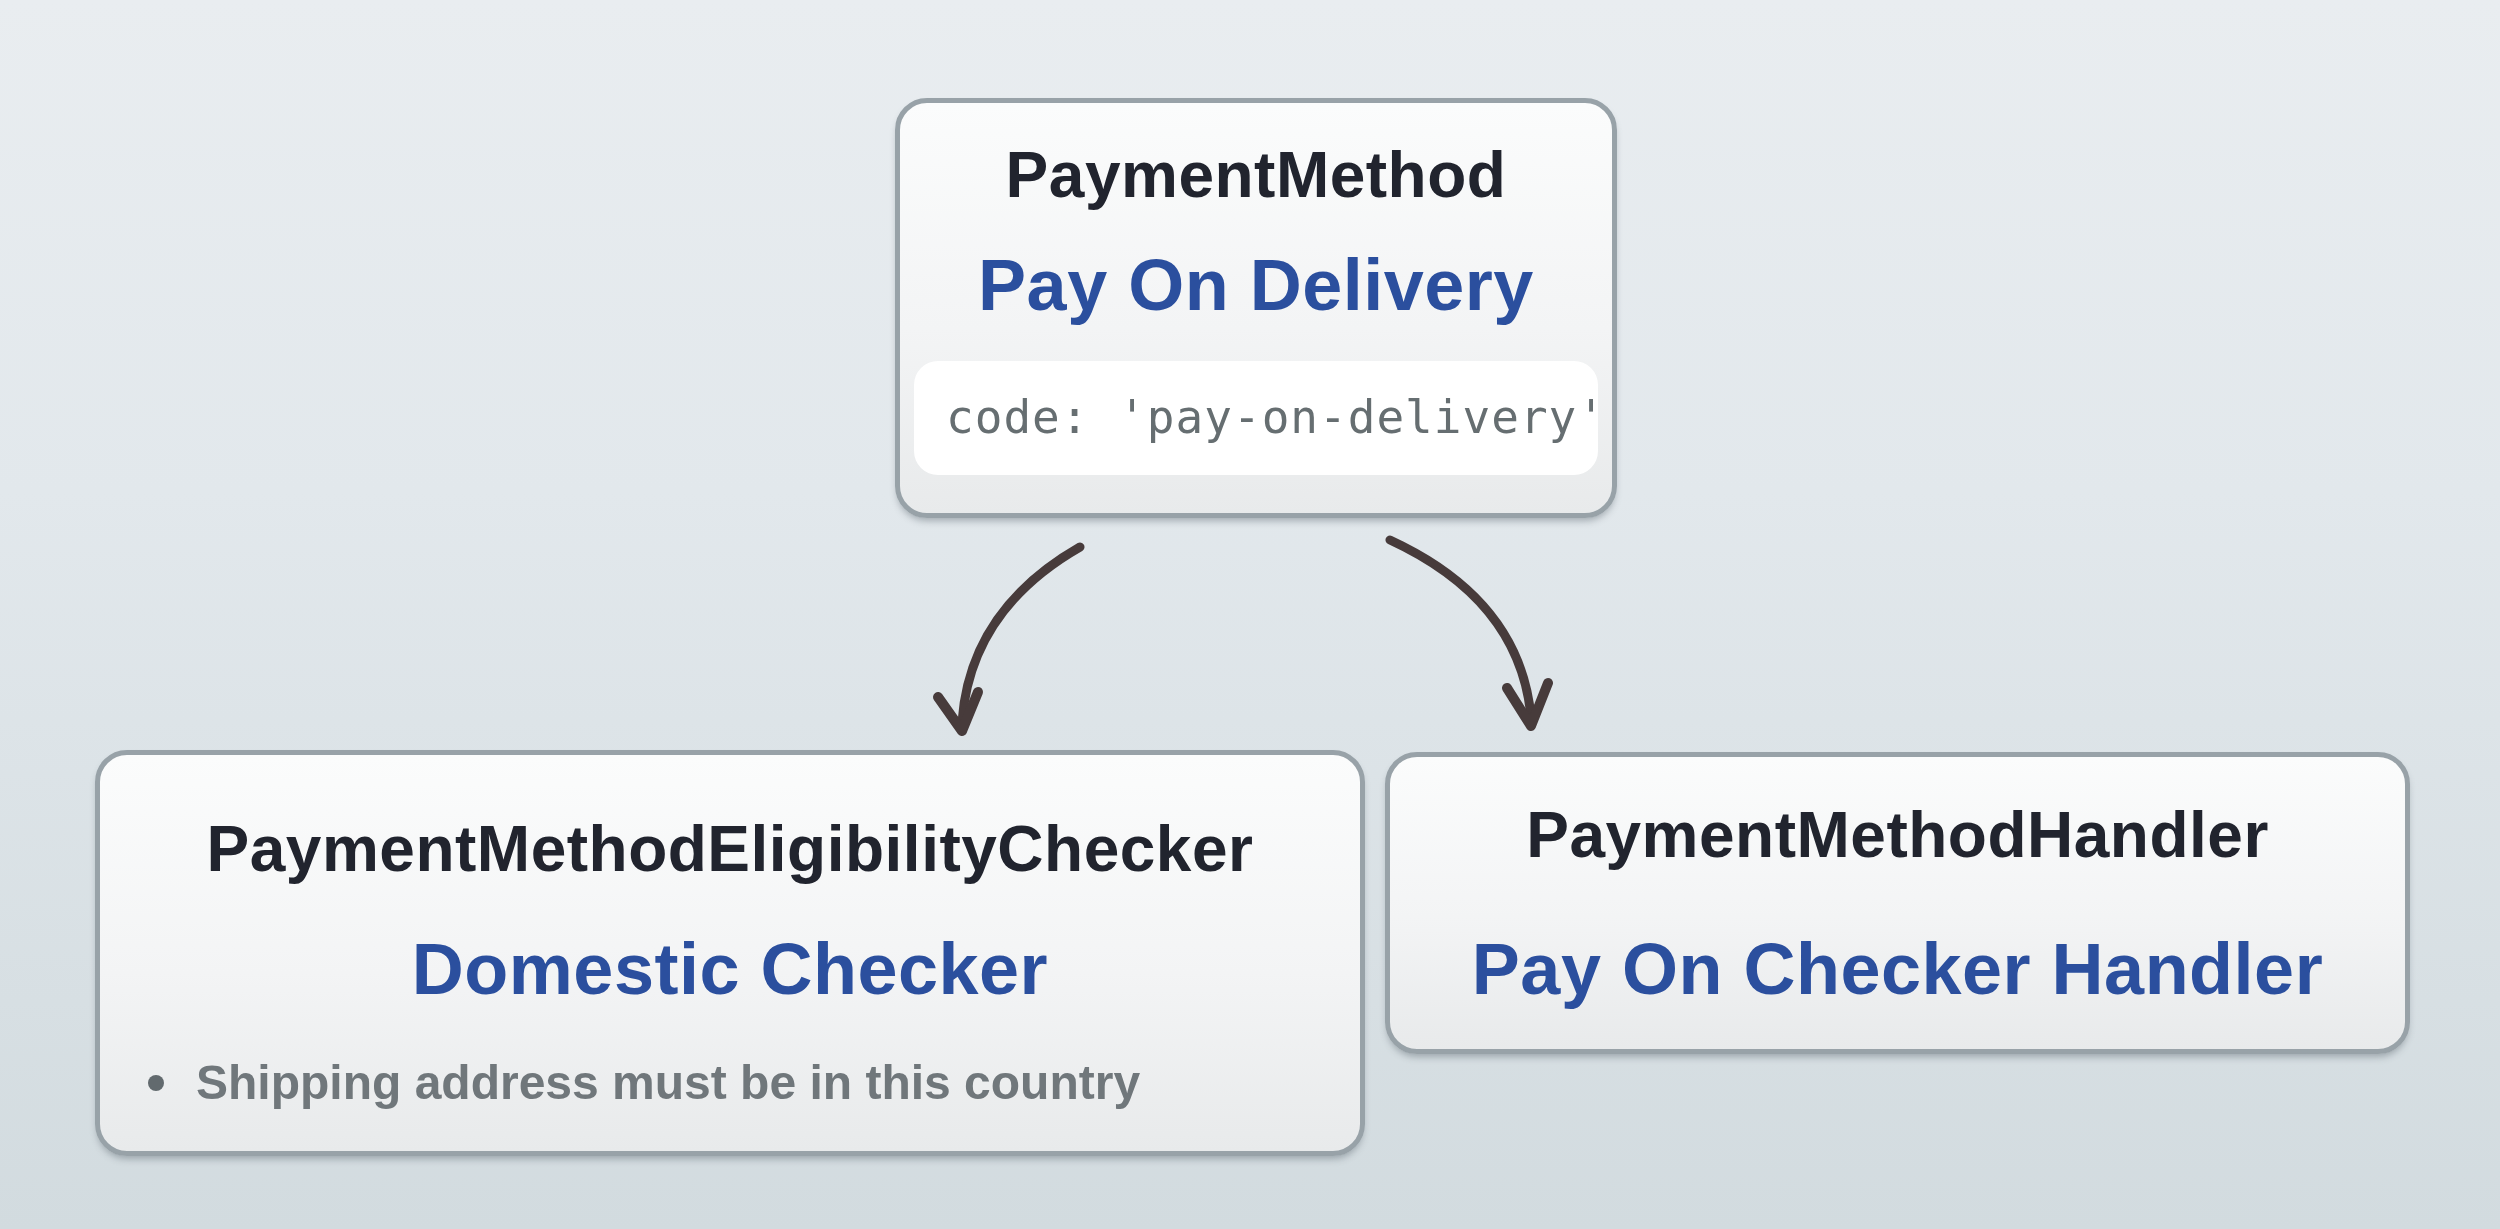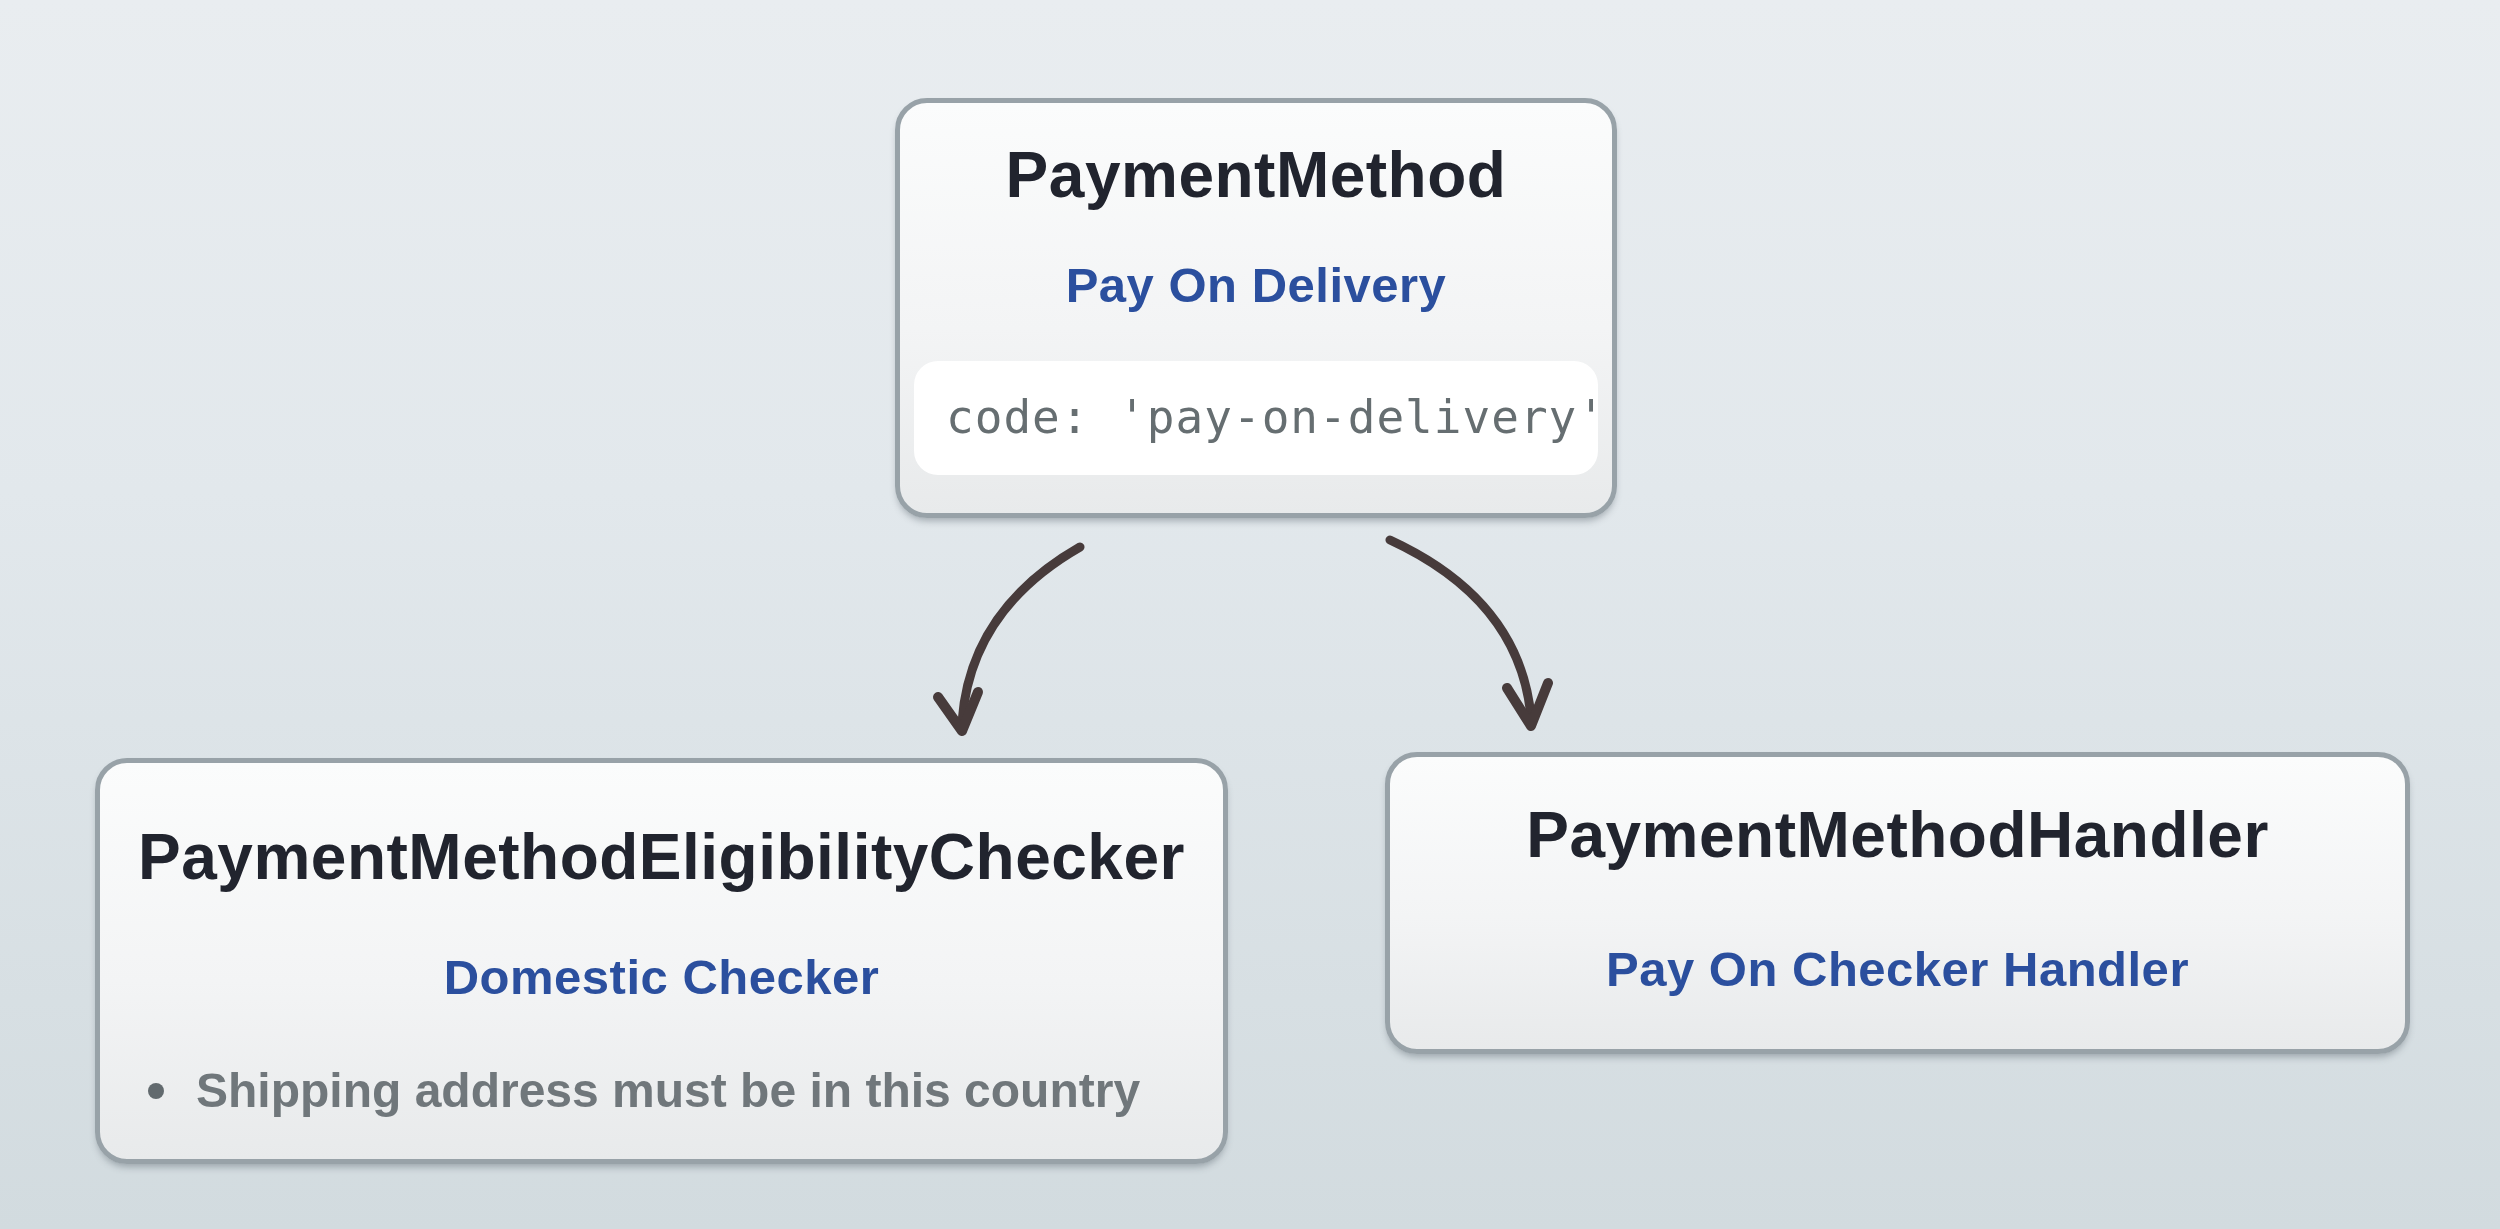--- a/index.html
+++ b/index.html
@@ -15,30 +15,30 @@
     overflow:hidden;
   }
   .node {
     position:absolute;
     border:5px solid #98a2a8;
     border-radius:32px;
     background:linear-gradient(180deg, #fbfcfc 0%, #f3f4f5 55%, #e8eaeb 100%);
     box-shadow:0 5px 7px -2px rgba(88,99,108,0.45);
   }
   #node-payment-method   { left:895px;  top:98px;  width:722px;  height:420px; }
-  #node-eligibility      { left:95px;   top:750px; width:1133px; height:406px;margin-top:8px; }
+  #node-eligibility      { left:95px;   top:750px; width:1270px; height:406px; }
   #node-handler          { left:1385px; top:752px; width:1025px; height:302px; }
 
   .row { position:absolute; left:0; right:0; text-align:center; white-space:nowrap; }
   .node-title {
     font-size:64px; font-weight:bold; color:#21242e; line-height:72px;
     letter-spacing:0.5px;
   }
   .node-label {
-    font-size:49px; font-weight:bold; color:#2b4f9e; line-height:72px;
+    font-size:72px; font-weight:bold; color:#2b4f9e; line-height:72px;
     letter-spacing:0.5px;
   }
   #node-payment-method .node-title { top:36px; }
   #node-payment-method .node-label { top:146px; }
   #node-eligibility .node-title    { top:58px; }
   #node-eligibility .node-label    { top:178px; }
   #node-handler .node-title        { top:42px; }
   #node-handler .node-label        { top:176px; }
 
   .code-chip {

